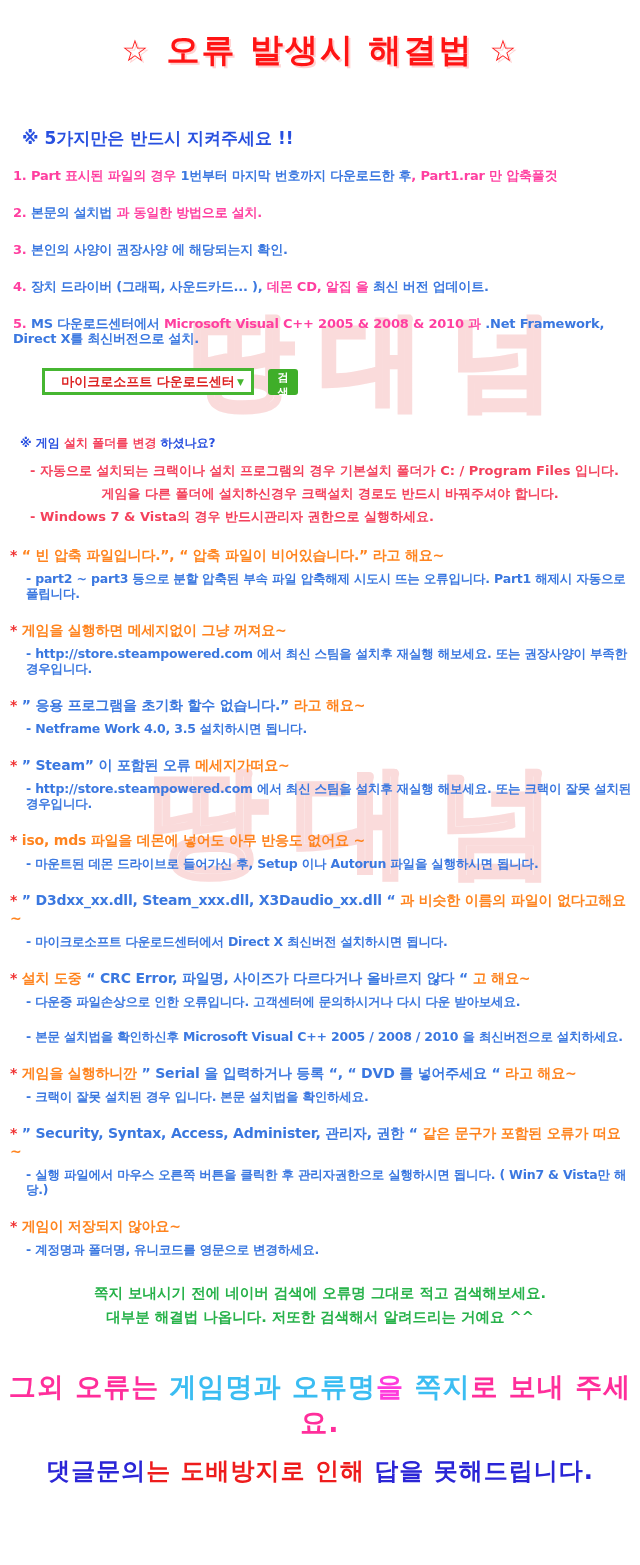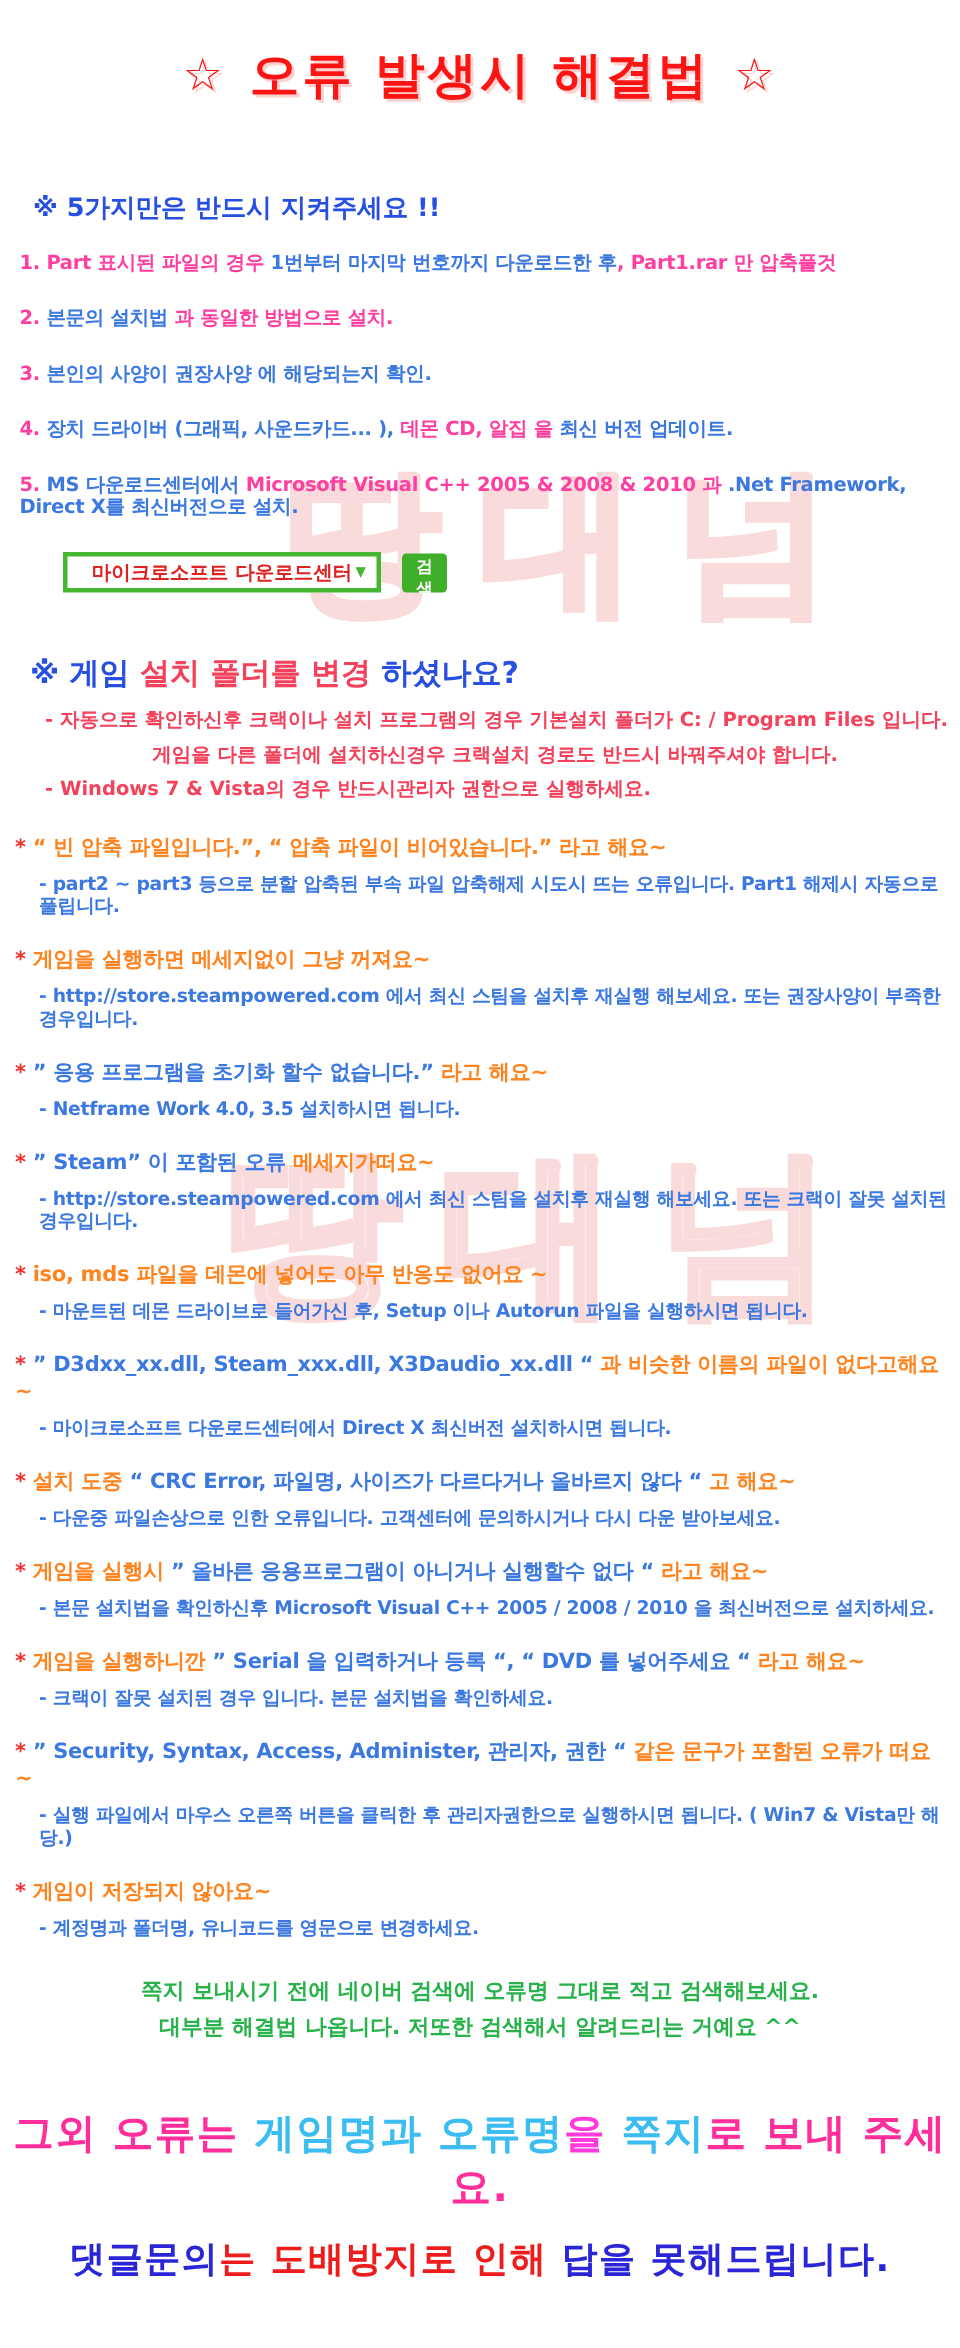--- a/index.html
+++ b/index.html
@@ -22,21 +22,21 @@
 
   .search-row{display:flex;align-items:center;gap:14px;margin:5px 0 0 42px;}
   .dropdown{width:206px;height:21px;border:3px solid var(--dd_border_green);background:#fff;
             display:flex;align-items:center;justify-content:center;position:relative;cursor:pointer;}
   .dropdown-label{color:var(--dd_text_red);font-size:13px;}
   .dropdown-caret{position:absolute;right:7px;color:var(--dd_border_green);font-size:9px;}
   .search-btn{background:var(--btn_green);color:#fff;font-size:11px;font-weight:bold;
               border:none;border-radius:3px;height:26px;width:30px;cursor:pointer;
               font-family:"DejaVu Sans","Liberation Sans",sans-serif;}
 
-  .folder-heading{margin:40px 0 0 20px;font-size:20px;}
+  .folder-heading{margin:40px 0 0 20px;font-size:12px;}
   .folder-lines{margin-top:12px;}
   .folder-line{margin:9px 0 0 30px;font-size:13px;line-height:14px;}
   .folder-line.indent{margin-left:20px;text-align:center;}
 
   .faq-list{margin-top:22px;}
   .faq-item{margin:0 8px 20px 10px;}
   .faq-heading{font-size:14px;line-height:18px;letter-spacing:-0.2px;}
   .faq-sub{margin:7px 0 0 16px;font-size:12.5px;line-height:15px;letter-spacing:-0.2px;}
 
   .note-lines{margin-top:24px;text-align:center;}
@@ -79,21 +79,21 @@
     <div class="search-row">
       <div class="dropdown">
         <span class="dropdown-label">마이크로소프트 다운로드센터</span>
         <span class="dropdown-caret">▼</span>
       </div>
       <button class="search-btn">검색</button>
     </div>
 
     <div class="folder-heading" id="folder-heading"><span class="c-deep_blue">※ 게임 </span><span class="c-rose">설치 폴더를 변경 </span><span class="c-deep_blue">하셨나요?</span></div>
     <div class="folder-lines" id="folder-lines">
-        <div class="folder-line c-rose">- 자동으로 확인하신후 크랙이나 설치 프로그램의 경우 기본설치 폴더가 C: / Program Files 입니다.</div>
+        <div class="folder-line c-rose">- 자동으로 설치되는 크랙이나 설치 프로그램의 경우 기본설치 폴더가 C: / Program Files 입니다.</div>
         <div class="folder-line c-rose indent">게임을 다른 폴더에 설치하신경우 크랙설치 경로도 반드시 바꿔주셔야 합니다.</div>
         <div class="folder-line c-rose">- Windows 7 &amp; Vista의 경우 반드시관리자 권한으로 실행하세요.</div>
       </div>
 
     <div class="faq-list" id="faq-list">
         <div class="faq-item">
           <div class="faq-heading"><span class="c-star">*  </span><span class="c-orange">“ 빈 압축 파일입니다.”, “ 압축 파일이 비어있습니다.”  라고 해요~</span></div>
           <div class="faq-sub c-blue">- part2 ~ part3 등으로 분할 압축된 부속 파일 압축해제 시도시 뜨는 오류입니다.  Part1 해제시 자동으로 풀립니다.</div>
         </div>
         <div class="faq-item">
@@ -114,21 +114,20 @@
         </div>
         <div class="faq-item">
           <div class="faq-heading"><span class="c-star">*  </span><span class="c-blue">” D3dxx_xx.dll, Steam_xxx.dll, X3Daudio_xx.dll “  </span><span class="c-orange">과 비슷한 이름의 파일이 없다고해요~</span></div>
           <div class="faq-sub c-blue">- 마이크로소프트 다운로드센터에서 Direct X 최신버전 설치하시면 됩니다.</div>
         </div>
         <div class="faq-item">
           <div class="faq-heading"><span class="c-star">*  </span><span class="c-orange">설치 도중 </span><span class="c-blue">“ CRC Error, 파일명, 사이즈가 다르다거나 올바르지 않다 “ </span><span class="c-orange">고 해요~</span></div>
           <div class="faq-sub c-blue">- 다운중 파일손상으로 인한 오류입니다. 고객센터에 문의하시거나 다시 다운 받아보세요.</div>
         </div>
         <div class="faq-item">
-          <div class="faq-heading"><span class="c-star">*  </span><span class="c-orange">게임을 실행시  </span><span class="c-blue">” 올바른 응용프로그램이 아니거나 실행할수 없다 “ </span><span class="c-orange"> 라고 해요~</span></div>
           <div class="faq-sub c-blue">- 본문 설치법을 확인하신후 Microsoft Visual C++ 2005 / 2008 / 2010 을 최신버전으로 설치하세요.</div>
         </div>
         <div class="faq-item">
           <div class="faq-heading"><span class="c-star">*  </span><span class="c-orange">게임을 실행하니깐  </span><span class="c-blue">” Serial 을 입력하거나 등록 “,  “ DVD 를 넣어주세요 “ </span><span class="c-orange"> 라고 해요~</span></div>
           <div class="faq-sub c-blue">- 크랙이 잘못 설치된 경우 입니다. 본문 설치법을 확인하세요.</div>
         </div>
         <div class="faq-item">
           <div class="faq-heading"><span class="c-star">*  </span><span class="c-blue">” Security, Syntax, Access, Administer, 관리자, 권한 “ </span><span class="c-orange">같은 문구가 포함된 오류가 떠요~</span></div>
           <div class="faq-sub c-blue">- 실행 파일에서 마우스 오른쪽 버튼을 클릭한 후 관리자권한으로 실행하시면 됩니다. ( Win7 &amp; Vista만 해당.)</div>
         </div>

